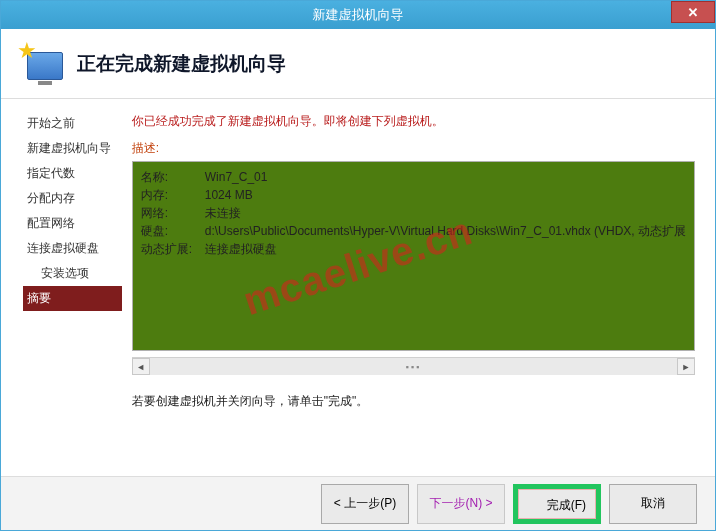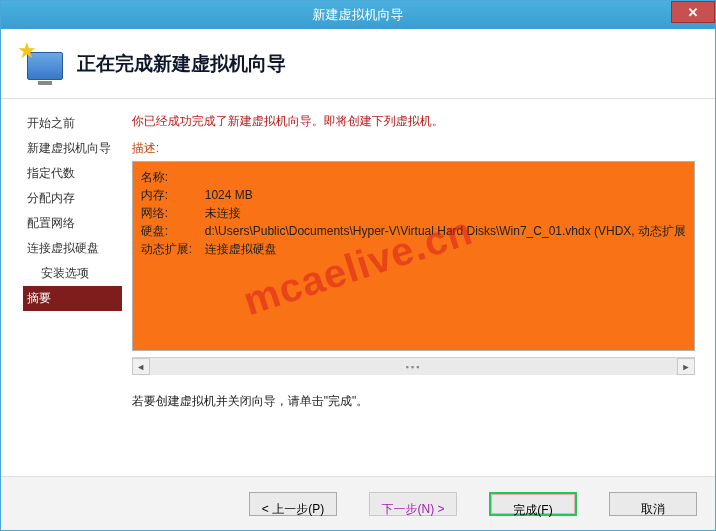--- a/index.html
+++ b/index.html
@@ -125,21 +125,21 @@
   .desc-label {
     margin-bottom: 4px;
     color: #c2410c;
   }
   .summary-box {
     border: 1px solid #b0b0b0;
     height: 190px;
     overflow: hidden;
     position: relative;
     margin-bottom: 6px;
-    background: #f97316;
+    background: #4d7c0f;
   }
   .summary-content {
     padding: 6px 8px;
   }
   .summary-row {
     display: flex;
     line-height: 18px;
   }
   .summary-row .k {
     width: 64px;
@@ -187,36 +187,36 @@
     border-top: 1px solid #ddd;
     background: #f3f3f3;
     display: flex;
     align-items: center;
     justify-content: flex-end;
     padding-right: 18px;
     gap: 8px;
   }
   .btn {
     min-width: 88px;
-    height: 24px;
+    height: 40px;
     background: #eaeaea;
     border: 1px solid #a9a9a9;
     font-size: 12px;
     cursor: pointer;
     padding: 8px 10px;
-    margin-left: 24px;
   }
   .btn:disabled {
     color: #a21caf;
     border-color: #c8c8c8;
     cursor: default;
   }
   .btn.default {
-    border: 2px solid #22c55e;
+    border: 5px solid #22c55e;
     box-shadow: 0 0 0 1px #e8b0b0 inset;
+    text-align: right;
   }
   .watermark {
     position: absolute;
     top: 50%;
     left: 50%;
     transform: translate(-50%, -50%) rotate(-18deg);
     font-size: 40px;
     color: rgba(220, 30, 30, 0.55);
     font-weight: bold;
     pointer-events: none;
@@ -261,20 +261,21 @@
       </div>
 
     <div class="main">
       <div class="intro">你已经成功完成了新建虚拟机向导。即将创建下列虚拟机。</div>
       <div class="desc-label">描述:</div>
 
       <div class="summary-box">
         <div class="summary-content" id="summary-content">
             <div class="summary-row">
               <div class="k">名称:</div>
+              <div class="v">Win7_C_01</div>
             </div>
             <div class="summary-row">
               <div class="k">内存:</div>
               <div class="v">1024 MB</div>
             </div>
             <div class="summary-row">
               <div class="k">网络:</div>
               <div class="v">未连接</div>
             </div>
             <div class="summary-row">

